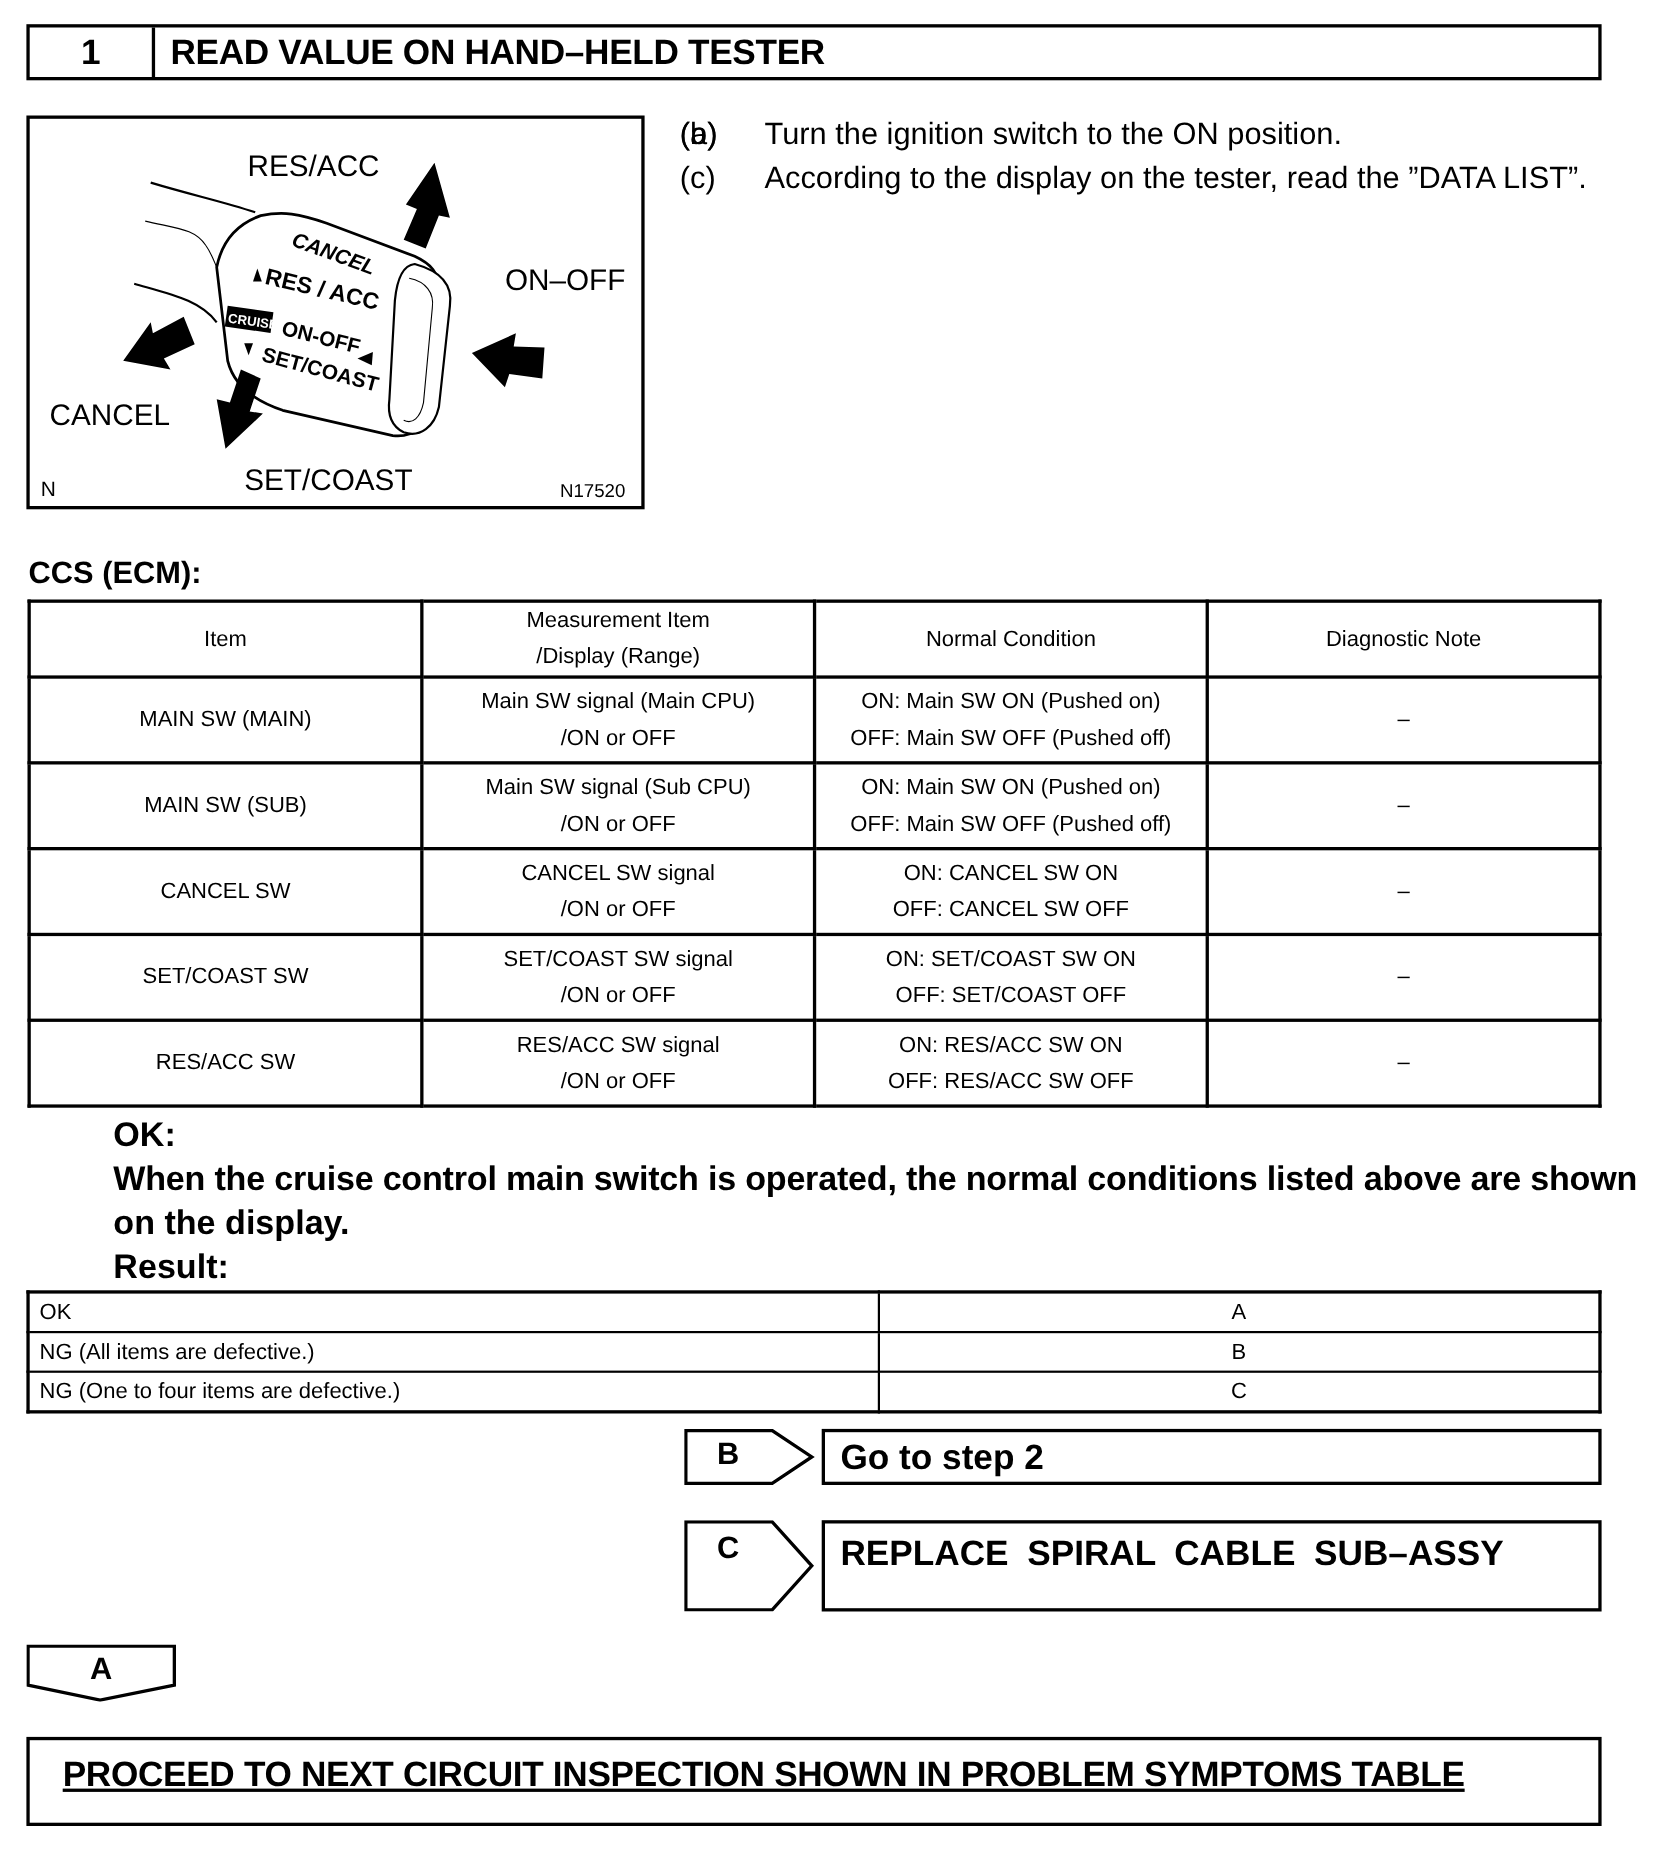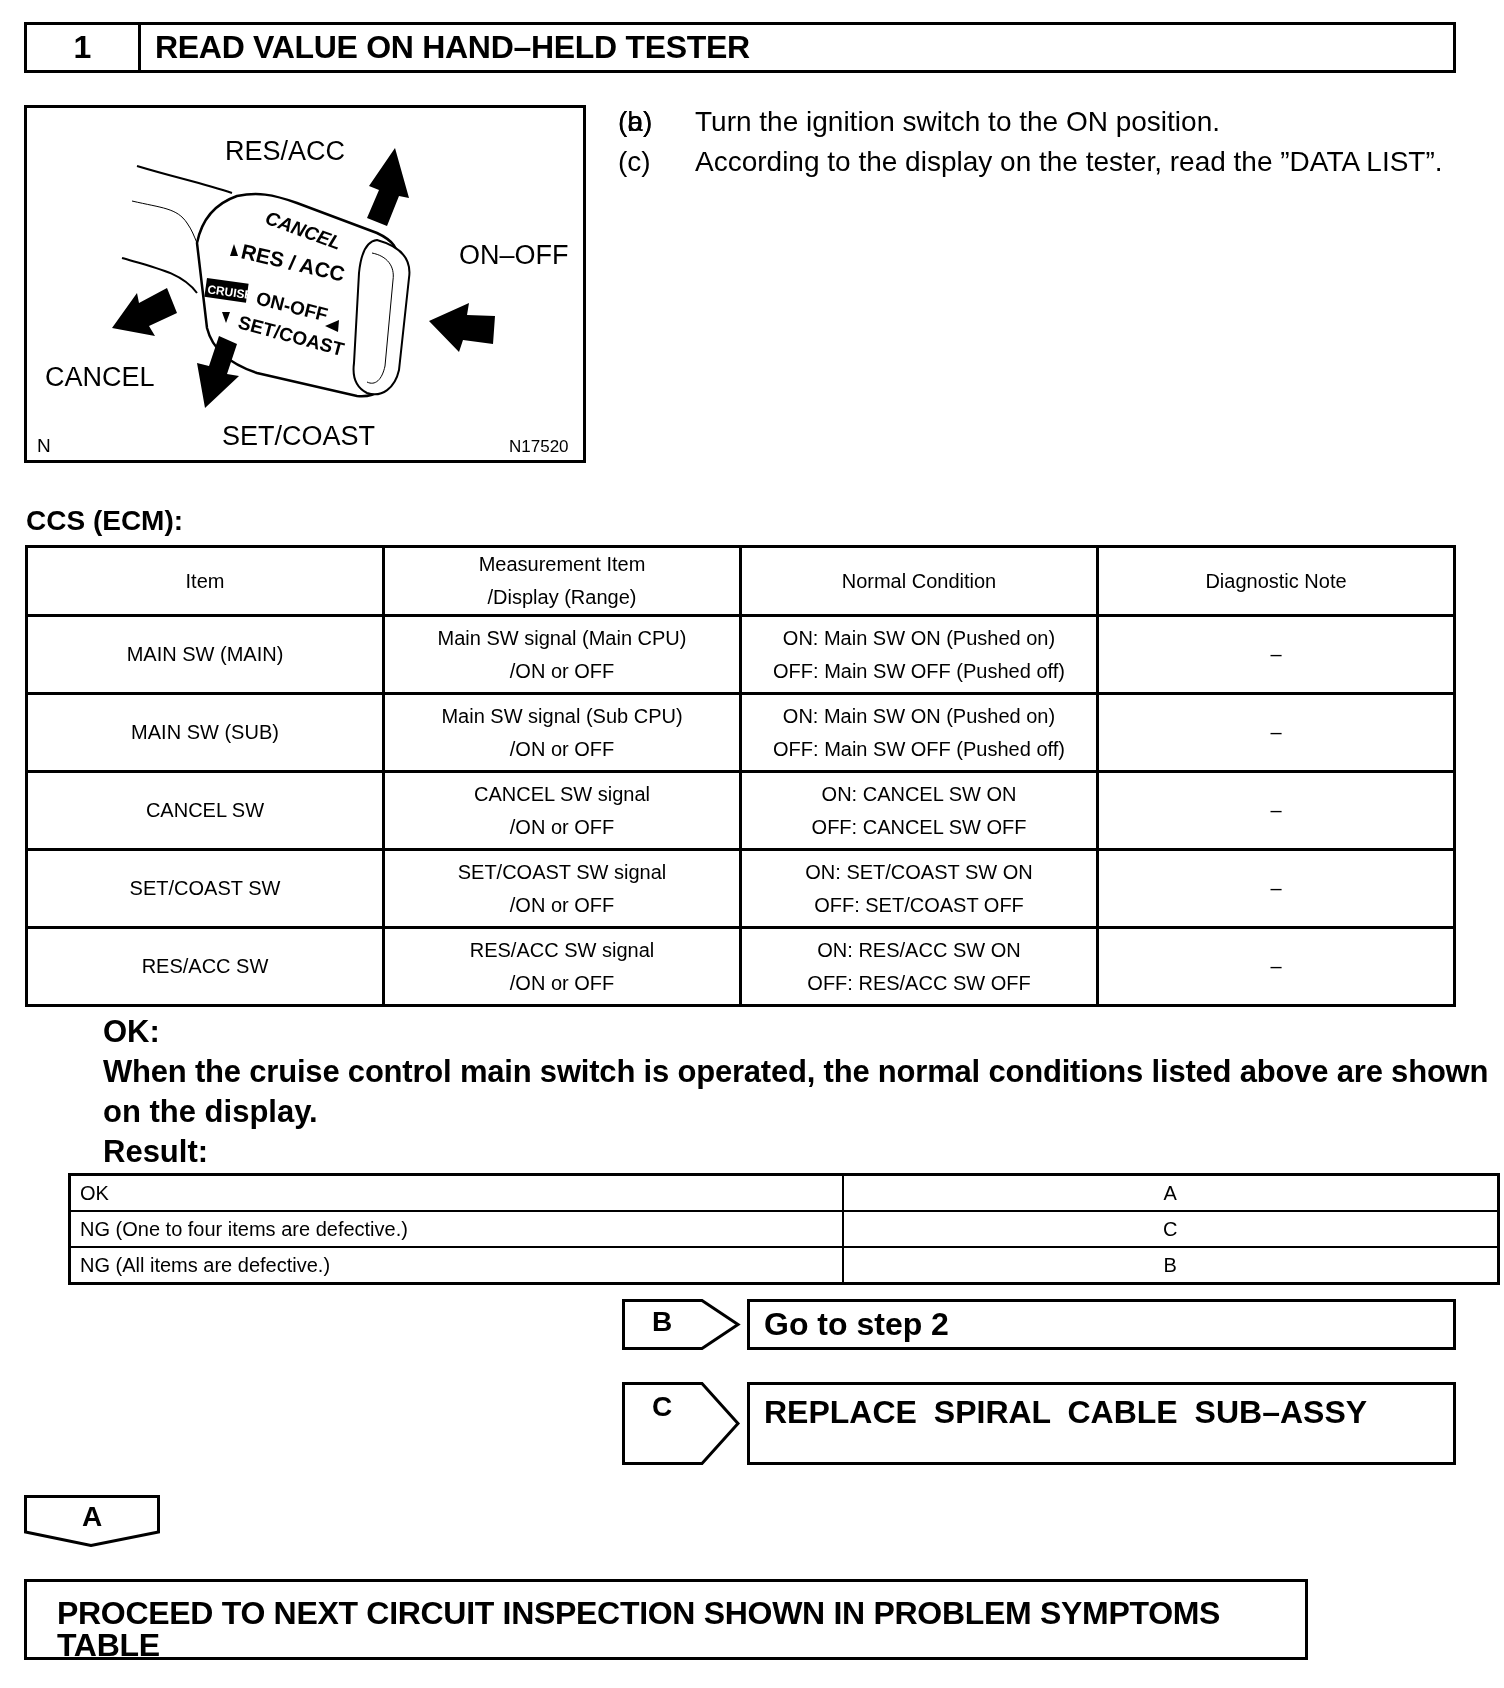--- a/index.html
+++ b/index.html
@@ -34,21 +34,21 @@
   .cell-line { display: block; }
 
   
   #ok-section { left: 103px; top: 1012px; width: 1370px; font-weight: bold; font-size: 31px; line-height: 40px; }
   #ok-section div { white-space: nowrap; }
 
   
   #result-table { left: 24px; top: 1173px; width: 1432px; border-collapse: collapse; table-layout: fixed; }
   #result-table td { border: 2px solid #000; font-size: 20px; height: 34px; padding: 0 9px; line-height: 34px; }
   #result-table td.code { text-align: center; }
-  #result-table { border: 3px solid #000; margin-left: 44px; }
+  #result-table { border: 3px solid #000; }
 
   
   .tag svg { display: block; }
   .tag-letter { position: absolute; font-weight: bold; font-size: 28px; text-align: center; }
   .action-box { border: 3px solid #000; box-sizing: border-box; font-weight: bold; font-size: 32px; padding-left: 14px; }
 </style>
 </head>
 <body>
 
 <div id="step-header" class="abs">
@@ -223,26 +223,26 @@
   <colgroup>
       <col style="width:773px">
       <col>
     </colgroup>
   <tbody>
     <tr>
       <td>OK</td>
       <td class="code">A</td>
     </tr>
     <tr>
+      <td>NG (All items are defective.)</td>
+      <td class="code">B</td>
+    </tr>
+    <tr>
       <td>NG (One to four items are defective.)</td>
       <td class="code">C</td>
-    </tr>
-    <tr>
-      <td>NG (All items are defective.)</td>
-      <td class="code">B</td>
     </tr>
   </tbody>
 </table>
 
 <div class="abs tag" style="left:622px; top:1299px; width:120px; height:51px;">
   <svg width="120" height="51">
     <polygon points="1.5,1.5 80,1.5 116,25.5 80,49.5 1.5,49.5" fill="#fff" stroke="#000" stroke-width="3"></polygon>
   </svg>
   <span class="tag-letter" style="left:0; top:7px; width:80px;">B</span>
 </div>
@@ -255,13 +255,13 @@
   <span class="tag-letter" style="left:0; top:9px; width:80px;">C</span>
 </div>
 <div class="abs action-box" style="left:747px; top:1382px; width:709px; height:83px; line-height:1; padding-top:11px; word-spacing:8px;">REPLACE  SPIRAL  CABLE  SUB–ASSY</div>
 
 <div class="abs tag" style="left:24px; top:1495px; width:136px; height:52px;">
   <svg width="136" height="52">
     <polygon points="1.5,1.5 134.5,1.5 134.5,37 67,50.5 1.5,37" fill="#fff" stroke="#000" stroke-width="3"></polygon>
   </svg>
   <span class="tag-letter" style="left:0; top:6px; width:136px;">A</span>
 </div>
-<div class="abs action-box" style="left:24px; top:1579px; width:1284px; height:81px; line-height:1; padding-left:30px; padding-top:15px; letter-spacing:-0.3px;">PROCEED TO NEXT CIRCUIT INSPECTION SHOWN IN PROBLEM SYMPTOMS TABLE</div>
+<div class="abs action-box" style="left:24px; top:1579px; width:1432px; height:81px; line-height:1; padding-left:30px; padding-top:15px; letter-spacing:-0.3px;text-decoration:underline;">PROCEED TO NEXT CIRCUIT INSPECTION SHOWN IN PROBLEM SYMPTOMS TABLE</div>
 
 </body></html>

